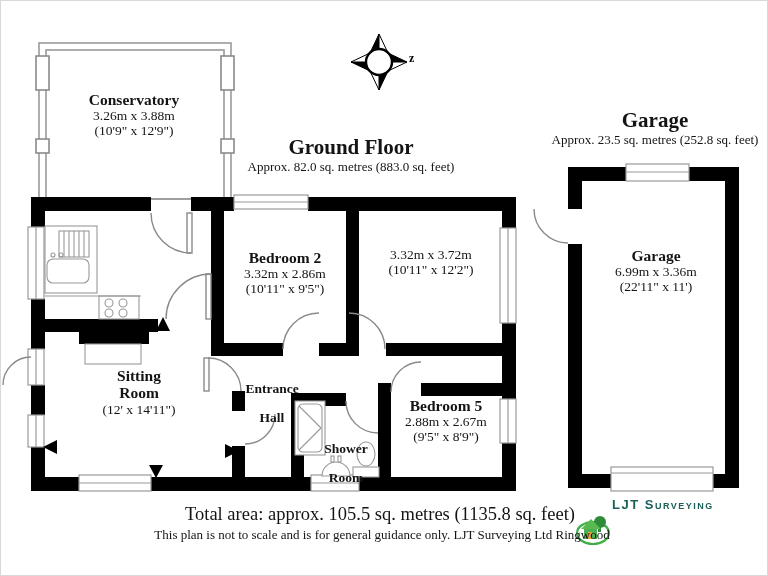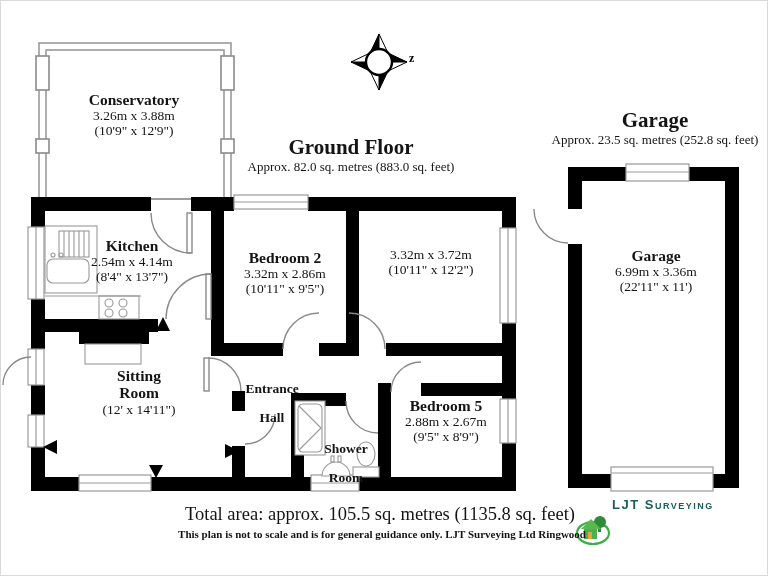--- a/index.html
+++ b/index.html
@@ -5,21 +5,21 @@
   html,body{margin:0;padding:0;background:#fff;}
   .canvas{position:relative;width:768px;height:576px;background:#fff;border:1px solid #d9d9d9;box-sizing:border-box;overflow:hidden;font-family:"Liberation Serif",serif;}
   .canvas svg{position:absolute;left:0;top:0;}
   .label{position:absolute;text-align:center;color:#141414;line-height:1.12;}
   .room-name{font-weight:bold;font-size:15.5px;}
   .room-name.sm{font-size:13.5px;line-height:1.05;margin-top:15px;}
   .dims{font-size:13.5px;}
   .big-title{font-weight:bold;font-size:21px;line-height:1.05;}
   .subtitle{font-size:13px;margin-top:2px;}
   .total{font-size:18.5px;}
-  .disclaimer{font-size:11px;font-weight:bold;}
+  .disclaimer{font-size:13px;}
   .compass-z{position:absolute;font-weight:bold;font-size:12px;color:#000;}
   .logo-text{position:absolute;font-family:"Liberation Sans",sans-serif;font-weight:bold;font-variant:small-caps;letter-spacing:1.5px;font-size:13px;color:#1a5f58;}
 </style>
 </head>
 <body>
 
 <div class="canvas">
 
   <svg width="768" height="576" viewBox="0 0 768 576">
 
@@ -201,25 +201,20 @@
   <div class="label" style="left:240px;top:135px;width:220px;">
     <div class="big-title">Ground Floor</div>
     <div class="subtitle">Approx. 82.0 sq. metres (883.0 sq. feet)</div>
   </div>
 
   <div class="label" style="left:540px;top:108px;width:228px;">
     <div class="big-title">Garage</div>
     <div class="subtitle">Approx. 23.5 sq. metres (252.8 sq. feet)</div>
   </div>
 
-  <div class="label" style="left:61px;top:236px;width:140px;">
-    <div class="room-name">Kitchen</div>
-    <div class="dims">2.54m x 4.14m</div>
-    <div class="dims">(8'4" x 13'7")</div>
-  </div>
 
   <div class="label" style="left:214px;top:248px;width:140px;">
     <div class="room-name">Bedroom 2</div>
     <div class="dims">3.32m x 2.86m</div>
     <div class="dims">(10'11" x 9'5")</div>
   </div>
 
   <div class="label" style="left:355px;top:246px;width:150px;">
     <div class="dims">3.32m x 3.72m</div>
     <div class="dims">(10'11" x 12'2")</div>

